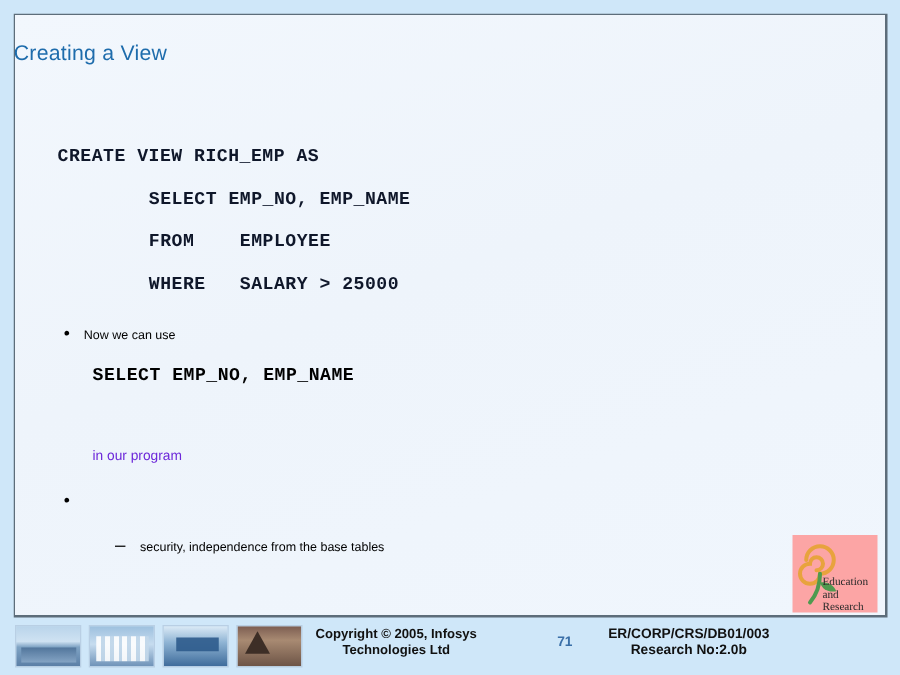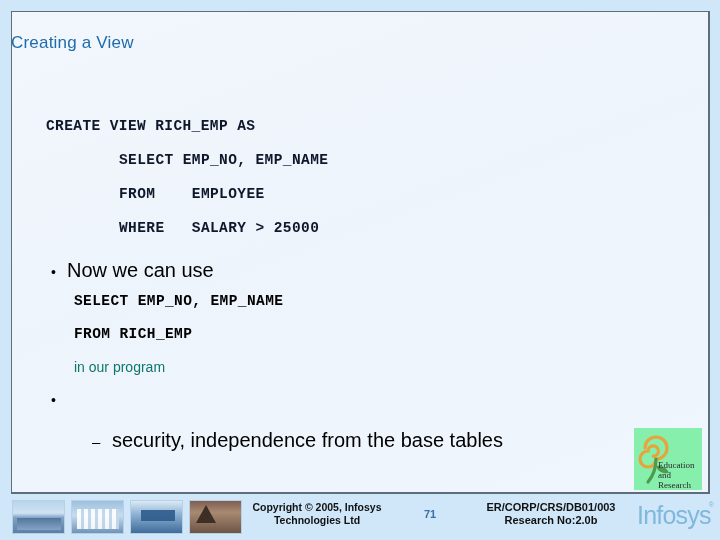--- a/index.html
+++ b/index.html
@@ -76,21 +76,21 @@
     line-height: 1;
   }
   .bullet-dash {
     width: 20px;
     flex: 0 0 20px;
     font-size: 15px;
     color: #000;
     line-height: 1;
   }
   .bullet-text {
-    font-size: 20px;
+    font-size: 10px;
     color: #000;
     white-space: nowrap;
   }
 
   #bullet-now       { left: 51px; top: 259px; }
   #bullet-views     { left: 51px; top: 393px; }
   #subbullet-security { left: 92px; top: 429px; }
 
   .code-sub {
     position: absolute;
@@ -101,33 +101,33 @@
     white-space: pre;
     letter-spacing: 0.4px;
   }
   #sub-code-1 { left: 74px; top: 293px; }
   #sub-code-2 { left: 74px; top: 326px; }
 
   #plain-in-program {
     position: absolute;
     left: 74px;
     top: 359px;
-    font-size: 14px;
-    color: #0f766e;
+    font-size: 11px;
+    color: #6d28d9;
     white-space: nowrap;
   }
 
   
   #er-logo {
     position: absolute;
     left: 634px;
     top: 428px;
     width: 68px;
     height: 62px;
-    background: #86efac;
+    background: #fca5a5;
     overflow: hidden;
   }
   #er-logo svg { display: block; }
   .er-text {
     position: absolute;
     left: 24px;
     font-family: "Liberation Serif", serif;
     font-size: 9px;
     color: #2b2b2b;
     line-height: 10px;
@@ -188,21 +188,21 @@
     font-size: 10.5px;
     font-weight: bold;
     color: #111111;
     line-height: 13px;
   }
   #footer-pagenum {
     position: absolute;
     left: 424px;
     top: 508px;
     width: 34px;
-    text-align: left;
+    text-align: right;
     font-size: 11px;
     font-weight: bold;
     color: #3a6fa8;
   }
   #footer-docid {
     position: absolute;
     left: 470px;
     top: 501px;
     width: 162px;
     text-align: center;
@@ -247,21 +247,20 @@
   <div class="code" id="code-line-2">SELECT EMP_NO, EMP_NAME</div>
   <div class="code" id="code-line-3">FROM    EMPLOYEE</div>
   <div class="code" id="code-line-4">WHERE   SALARY &gt; 25000</div>
 
   <div class="bullet-row" id="bullet-now">
     <span class="bullet-dot">•</span>
     <span class="bullet-text">Now we can use</span>
   </div>
 
   <div class="code-sub" id="sub-code-1">SELECT EMP_NO, EMP_NAME</div>
-  <div class="code-sub" id="sub-code-2">FROM RICH_EMP</div>
   <div id="plain-in-program">in our program</div>
 
   <div class="bullet-row" id="bullet-views">
     <span class="bullet-dot">•</span>
   </div>
 
   <div class="bullet-row" id="subbullet-security">
     <span class="bullet-dash">–</span>
     <span class="bullet-text">security, independence from the base tables</span>
   </div>
@@ -288,18 +287,14 @@
 
   <div id="footer-copyright">Copyright © 2005, Infosys Technologies Ltd</div>
 
   <div id="footer-pagenum">71</div>
 
   <div id="footer-docid">
     <div>ER/CORP/CRS/DB01/003</div>
     <div>Research No:2.0b</div>
   </div>
 
-  <div id="infosys-logo">
-    <div id="infosys-wordmark">Infosys</div>
-    <span id="infosys-reg">®</span>
-  </div>
 
 </div>
 
 </body></html>

